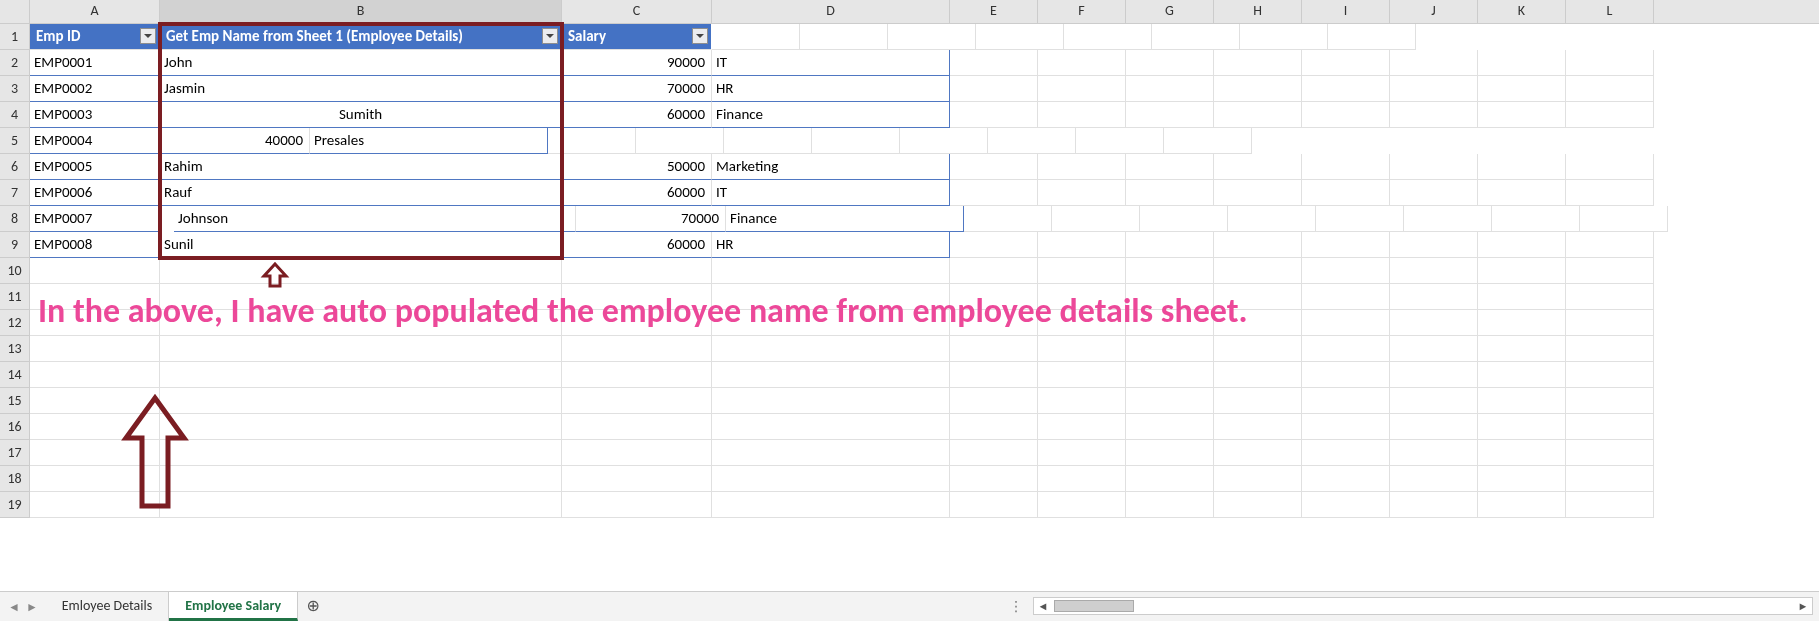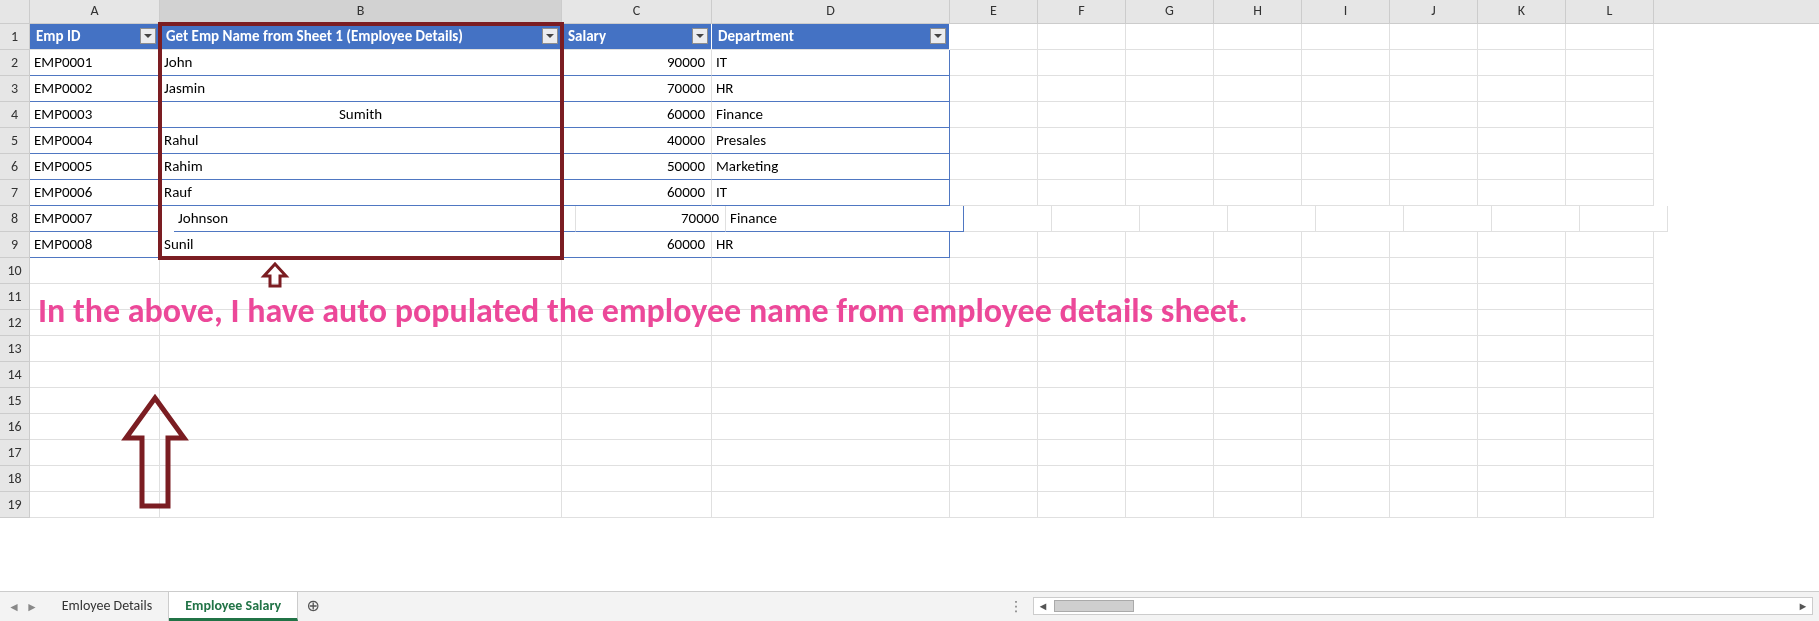--- a/index.html
+++ b/index.html
@@ -219,25 +219,20 @@
         <div class="cell thead" style="width: 402px;"><span>Get Emp Name from Sheet 1 (Employee Details)</span><div class="filter">
             <svg width="10" height="10" viewBox="0 0 10 10">
               <path d="M1 3 L5 7 L9 3 Z" fill="#444"></path>
             </svg>
           </div></div>
         <div class="cell thead" style="width: 150px;"><span>Salary</span><div class="filter">
             <svg width="10" height="10" viewBox="0 0 10 10">
               <path d="M1 3 L5 7 L9 3 Z" fill="#444"></path>
             </svg>
           </div></div>
-        <div class="cell thead" style="width: 238px;"><span>Department</span><div class="filter">
-            <svg width="10" height="10" viewBox="0 0 10 10">
-              <path d="M1 3 L5 7 L9 3 Z" fill="#444"></path>
-            </svg>
-          </div></div>
         <div class="cell" style="width: 88px;"></div>
         <div class="cell" style="width: 88px;"></div>
         <div class="cell" style="width: 88px;"></div>
         <div class="cell" style="width: 88px;"></div>
         <div class="cell" style="width: 88px;"></div>
         <div class="cell" style="width: 88px;"></div>
         <div class="cell" style="width: 88px;"></div>
         <div class="cell" style="width: 88px;"></div>
       </div>
       <div class="row">
@@ -281,21 +276,20 @@
         <div class="cell" style="width: 88px;"></div>
         <div class="cell" style="width: 88px;"></div>
         <div class="cell" style="width: 88px;"></div>
         <div class="cell" style="width: 88px;"></div>
         <div class="cell" style="width: 88px;"></div>
         <div class="cell" style="width: 88px;"></div>
       </div>
       <div class="row">
         <div class="row-header">5</div>
         <div class="cell tbody-cell" style="width: 130px;">EMP0004</div>
-        <div class="cell tbody-cell" style="width: 402px;">Rahul</div>
         <div class="cell tbody-cell right-align" style="width: 150px;">40000</div>
         <div class="cell tbody-cell tbody-cell-last" style="width: 238px;">Presales</div>
         <div class="cell" style="width: 88px;"></div>
         <div class="cell" style="width: 88px;"></div>
         <div class="cell" style="width: 88px;"></div>
         <div class="cell" style="width: 88px;"></div>
         <div class="cell" style="width: 88px;"></div>
         <div class="cell" style="width: 88px;"></div>
         <div class="cell" style="width: 88px;"></div>
         <div class="cell" style="width: 88px;"></div>

